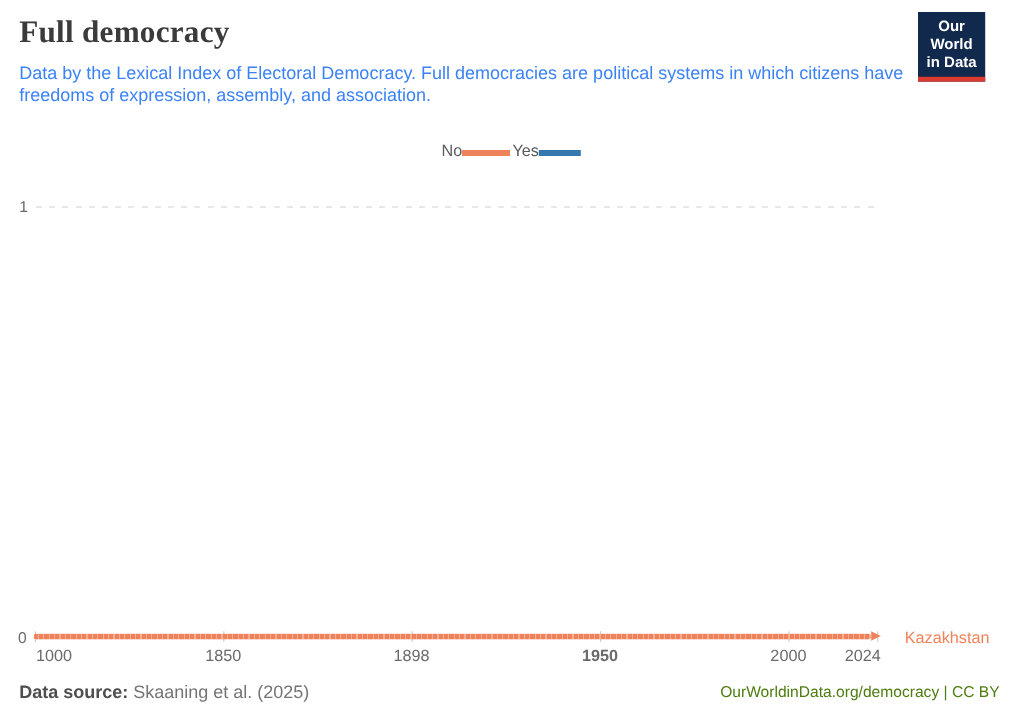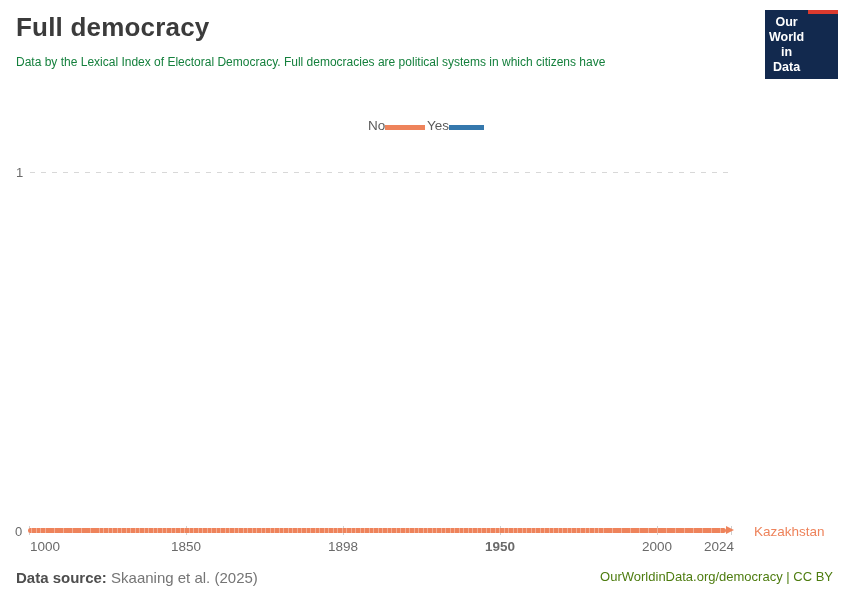--- a/index.html
+++ b/index.html
@@ -9,39 +9,39 @@
     height: 600px;
     background: #ffffff;
     font-family: "Liberation Sans", sans-serif;
     overflow: hidden;
   }
   .abs { position: absolute; }
 
   
   .title {
     left: 16px; top: 12px;
-    font-family: Liberation Sans, sans-serif;
+    font-family: Liberation Serif, serif;
     font-weight: 700;
     font-size: 26px;
     color: #3b3b3b;
     letter-spacing: 0.2px;
   }
   .subtitle {
     left: 16px; top: 53px;
-    font-size: 12px;
+    font-size: 15px;
     line-height: 18px;
-    color: #15803d;
+    color: #3b82f6;
   }
   .subtitle div { white-space: nowrap; }
 
   .logo {
     left: 765px; top: 10px;
-    width: 73px;
+    width: 56px;
     display: flex;
-    flex-direction: row;
+    flex-direction: column;
     cursor: pointer;
   }
   .logo-text {
     padding: 5px 4px 4px 4px;
     text-align: center;
     color: #ffffff;
     font-weight: 700;
     font-size: 12.5px;
     line-height: 15px;
   }
@@ -151,20 +151,21 @@
   <div class="abs logo" style="background: rgb(18, 41, 78);">
     <div class="logo-text">
       <div>Our World</div>
       <div>in Data</div>
     </div>
     <div class="logo-strip" style="background: rgb(220, 58, 46);"></div>
   </div>
 
   <div class="abs subtitle">
     <div>Data by the Lexical Index of Electoral Democracy. Full democracies are political systems in which citizens have</div>
+    <div>freedoms of expression, assembly, and association.</div>
   </div>
 
   <div class="abs legend">
     <div class="legend-item">
       <span class="legend-label">No</span>
       <span class="legend-bar" style="background: rgb(238, 131, 91);"></span>
     </div>
     <div class="legend-item">
       <span class="legend-label">Yes</span>
       <span class="legend-bar" style="background: rgb(53, 120, 173);"></span>

